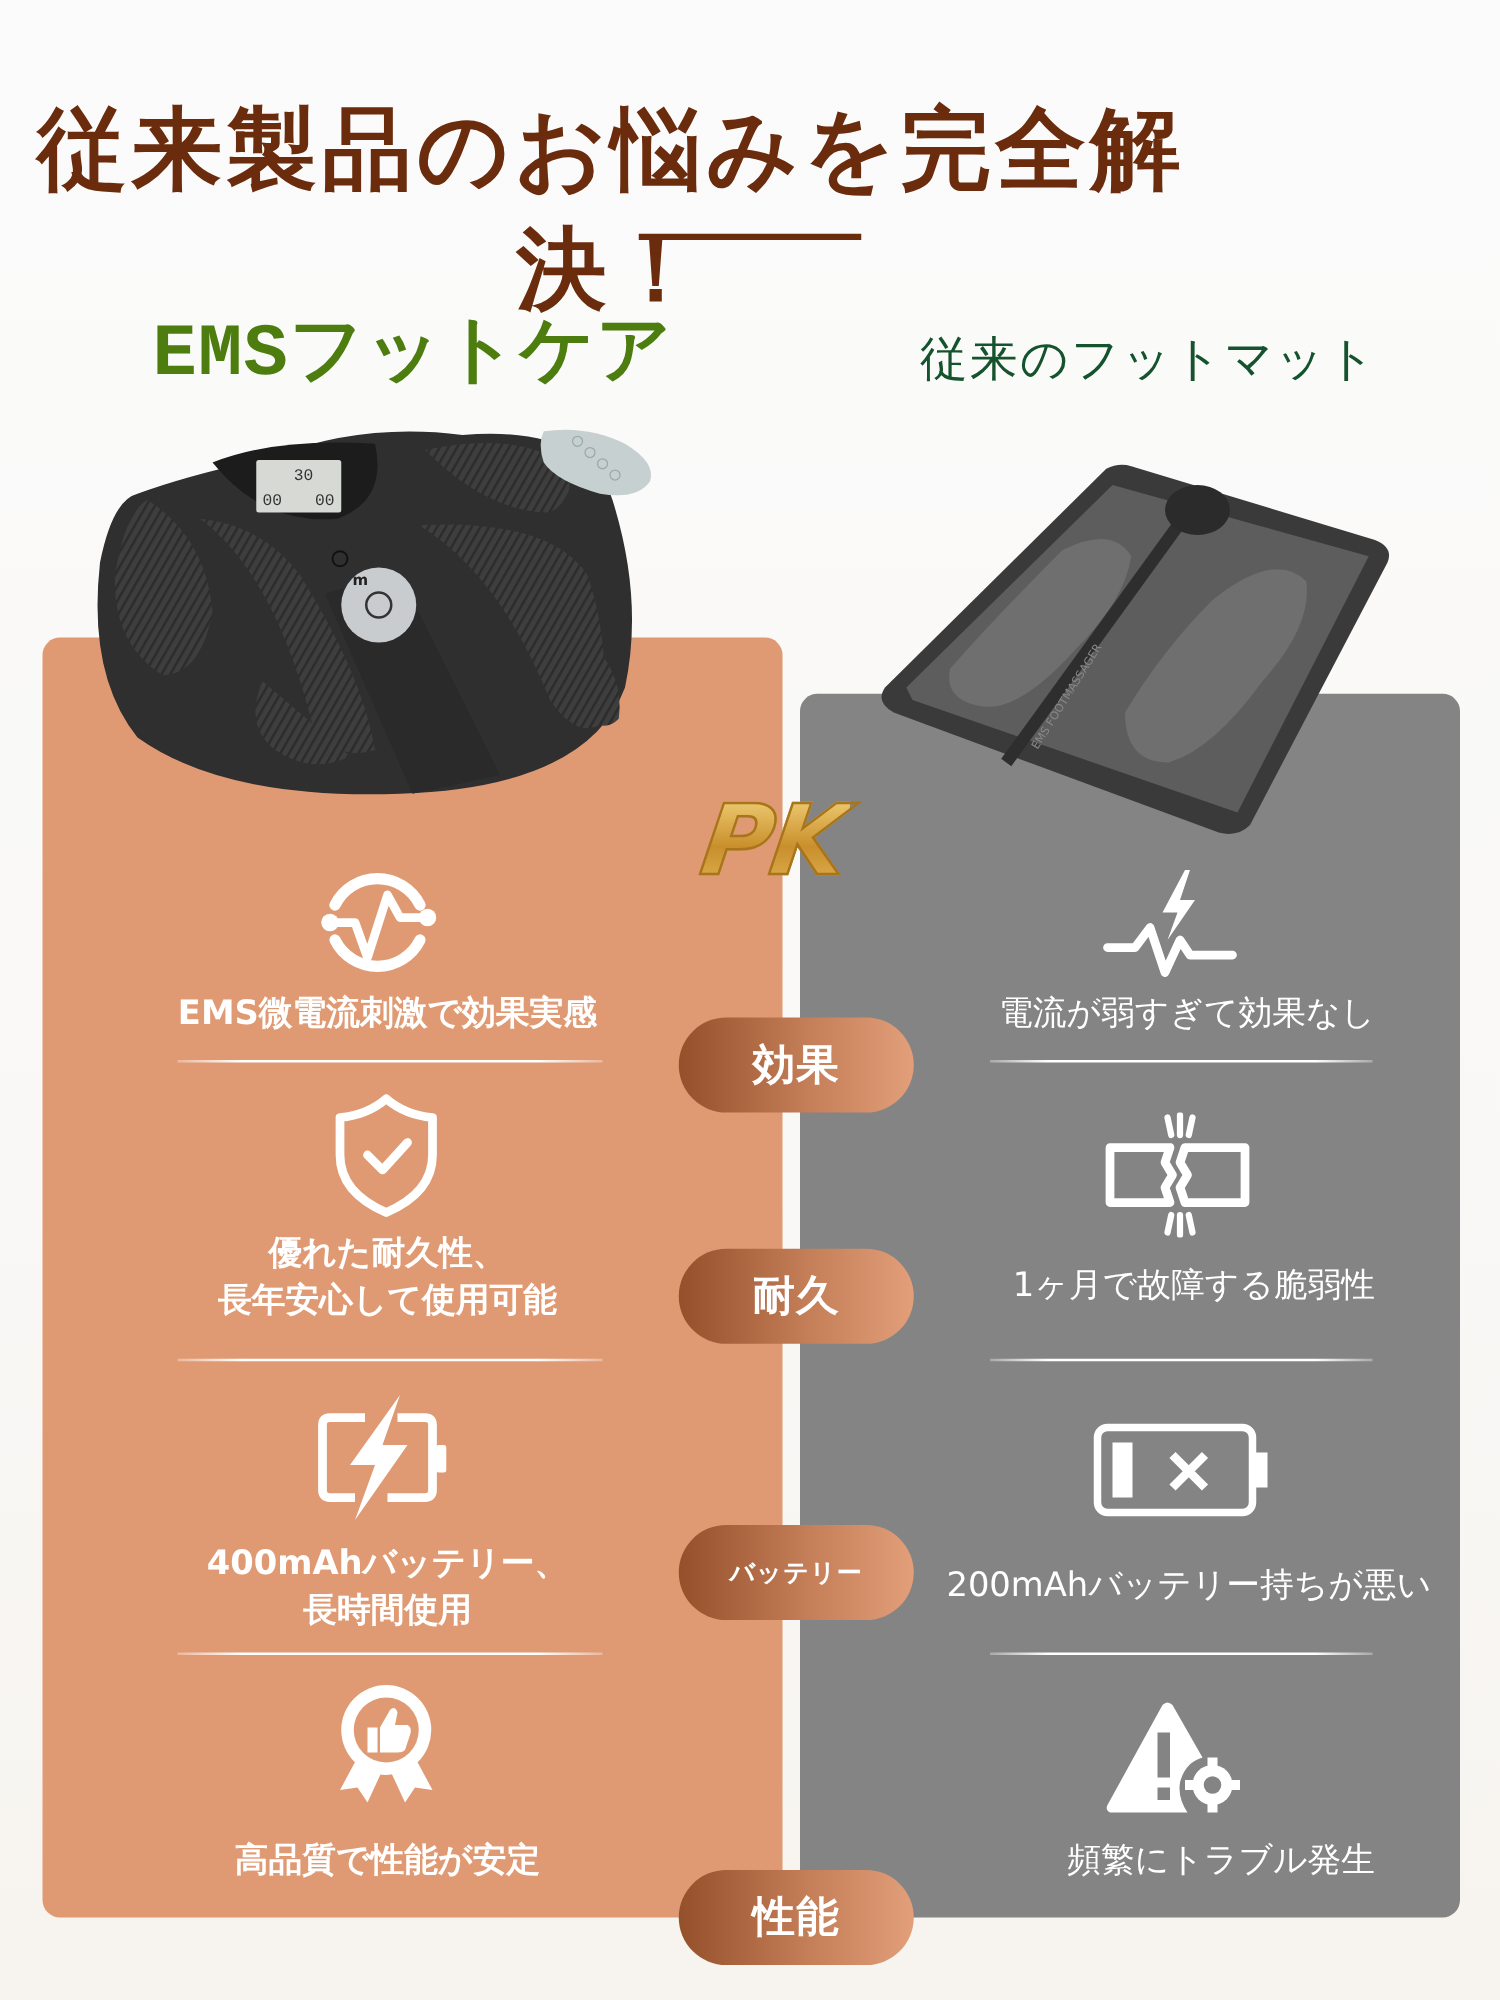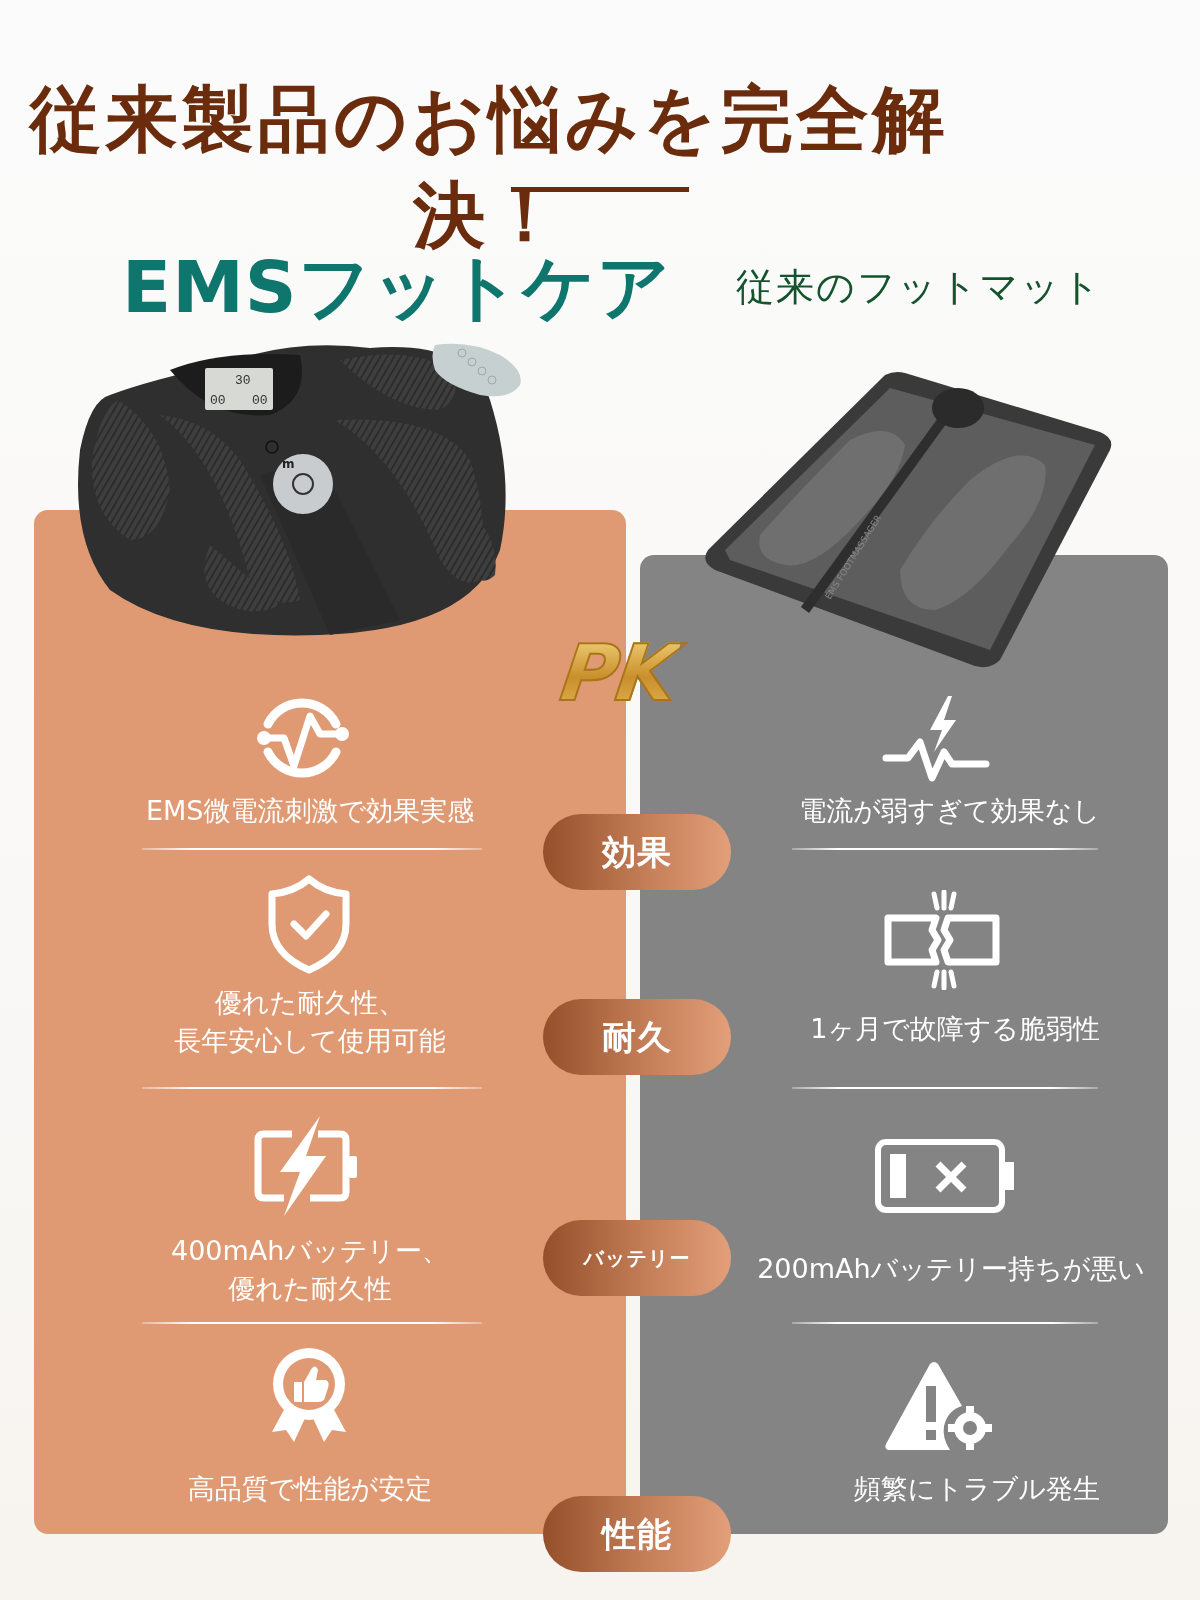--- a/index.html
+++ b/index.html
@@ -14,21 +14,21 @@
     position: absolute; left: 0; top: 72px; width: 978px;
     text-align: center; font-size: 72px; font-weight: bold;
     color: #6a2c0c; letter-spacing: 4px;
   }
   .head-rule {
     position: absolute; left: 511px; top: 187px; width: 178px; height: 5px;
     background: #6a2c0c;
   }
   .col-title-left {
     position: absolute; left: 122px; top: 240px;
-    font-size: 72px; font-weight: bold; color: #0f766e; letter-spacing: 1px;
+    font-size: 59px; font-weight: bold; color: #4d7c0f; letter-spacing: 1px; font-family: Liberation Mono, monospace;
   }
   .col-title-right {
     position: absolute; left: 736px; top: 262px;
     font-size: 38px; color: #14532d; letter-spacing: 2px;
   }
 
   
   .panel-left {
     position: absolute; left: 34px; top: 510px; width: 592px; height: 1024px;
     background: #e09a73; border-radius: 14px;
@@ -56,21 +56,21 @@
     -webkit-text-stroke: 2px #a8741c;
     letter-spacing: -2px;
     transform: skewX(-8deg);
   }
 
   
   .feat {
     position: absolute; text-align: center; color: #fff;
     font-size: 27px; line-height: 38px;
   }
-  .feat-left { left: 110px; width: 400px; }
+  .feat-left { left: 110px; width: 400px; font-weight: bold; }
   .feat-right { left: 760px; width: 340px; text-align: right; }
   .icon { position: absolute; }
   .divider {
     position: absolute; height: 2px;
     background: linear-gradient(90deg, rgba(255,255,255,0.3), #fff 15%, #fff 85%, rgba(255,255,255,0.3));
   }
   .div-left { left: 142px; width: 340px; }
   .div-right { left: 792px; width: 306px; }
 
   .pill {
@@ -173,21 +173,21 @@
 
 <div class="pill" style="top:999px">耐久</div>
 
 <svg class="icon" style="left:254px;top:1114px;width:106px;height:104px" viewBox="0 0 106 104">
   <path d="M38,20 L10,20 Q4,20 4,26 L4,78 Q4,84 10,84 L30,84" fill="none" stroke="#fff" stroke-width="7" stroke-linejoin="round"></path>
   <path d="M64,20 L86,20 Q92,20 92,26 L92,78 Q92,84 86,84 L56,84" fill="none" stroke="#fff" stroke-width="7" stroke-linejoin="round"></path>
   <rect x="95" y="42" width="8" height="22" rx="2" fill="#fff"></rect>
   <path d="M66,2 L26,58 L46,58 L30,102 L72,42 L52,42 Z" fill="#fff"></path>
 </svg>
 <div class="feat feat-left" style="top:1232px">400mAhバッテリー、</div>
-<div class="feat feat-left" style="top:1270px">優れた耐久性</div>
+<div class="feat feat-left" style="top:1270px">長時間使用</div>
 <div class="divider div-left" style="top:1322px"></div>
 
 <svg class="icon" style="left:874px;top:1138px;width:142px;height:76px" viewBox="0 0 142 76">
   <rect x="4" y="4" width="124" height="68" rx="8" fill="none" stroke="#fff" stroke-width="6"></rect>
   <rect x="130" y="24" width="10" height="28" fill="#fff"></rect>
   <rect x="16" y="16" width="16" height="44" fill="#fff"></rect>
   <path d="M64,26 L90,52 M90,26 L64,52" stroke="#fff" stroke-width="7"></path>
 </svg>
 <div class="feat feat-right" style="top:1250px;left:745px;width:400px">200mAhバッテリー持ちが悪い</div>
 <div class="divider div-right" style="top:1322px"></div>

